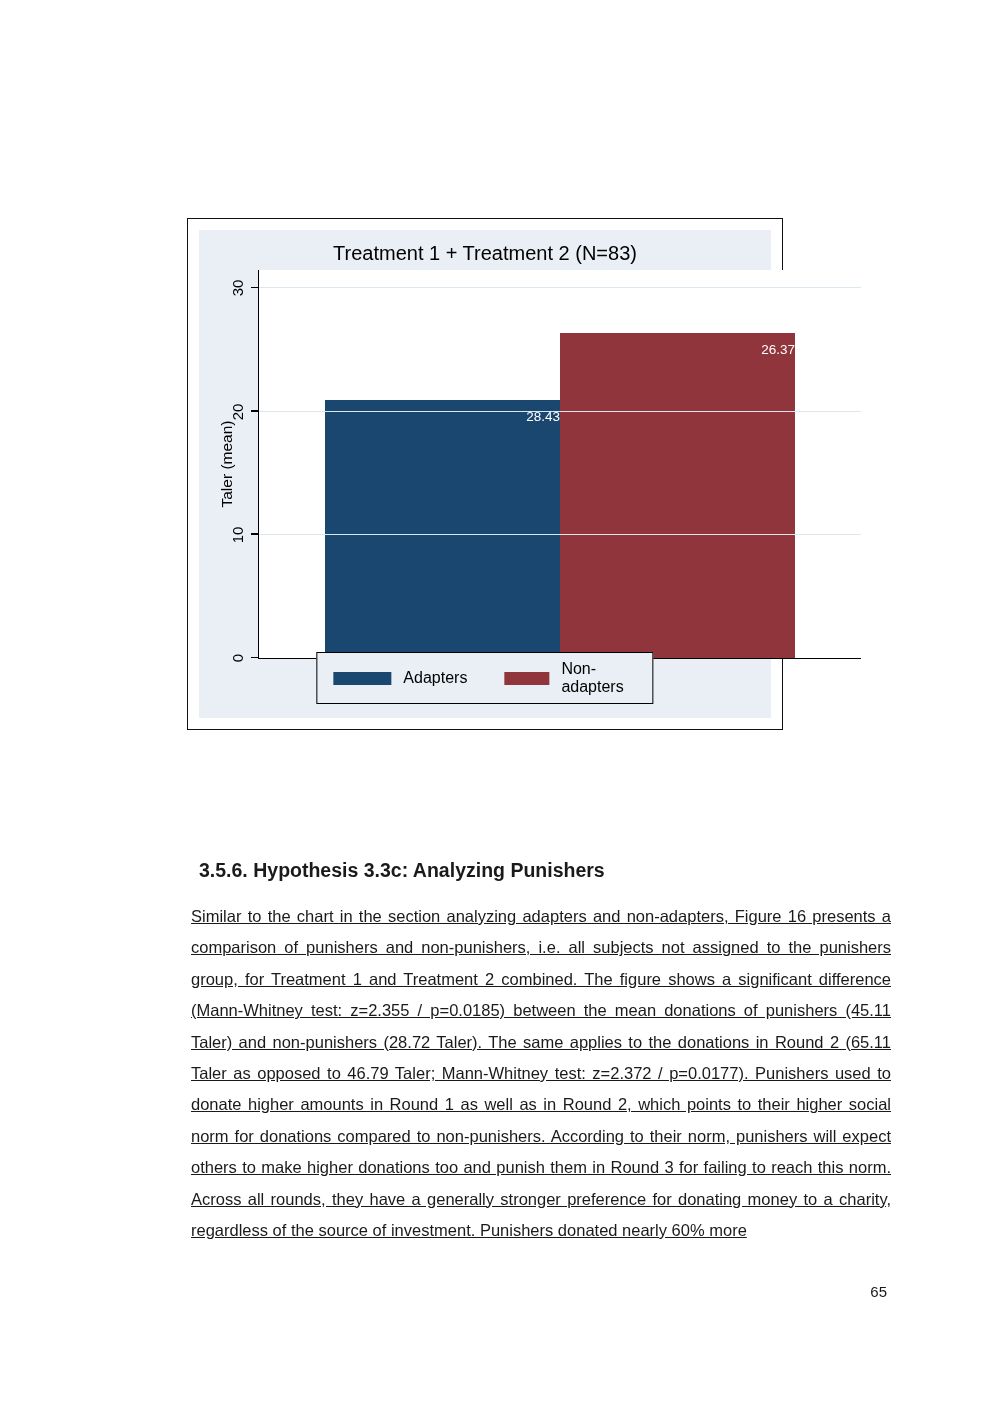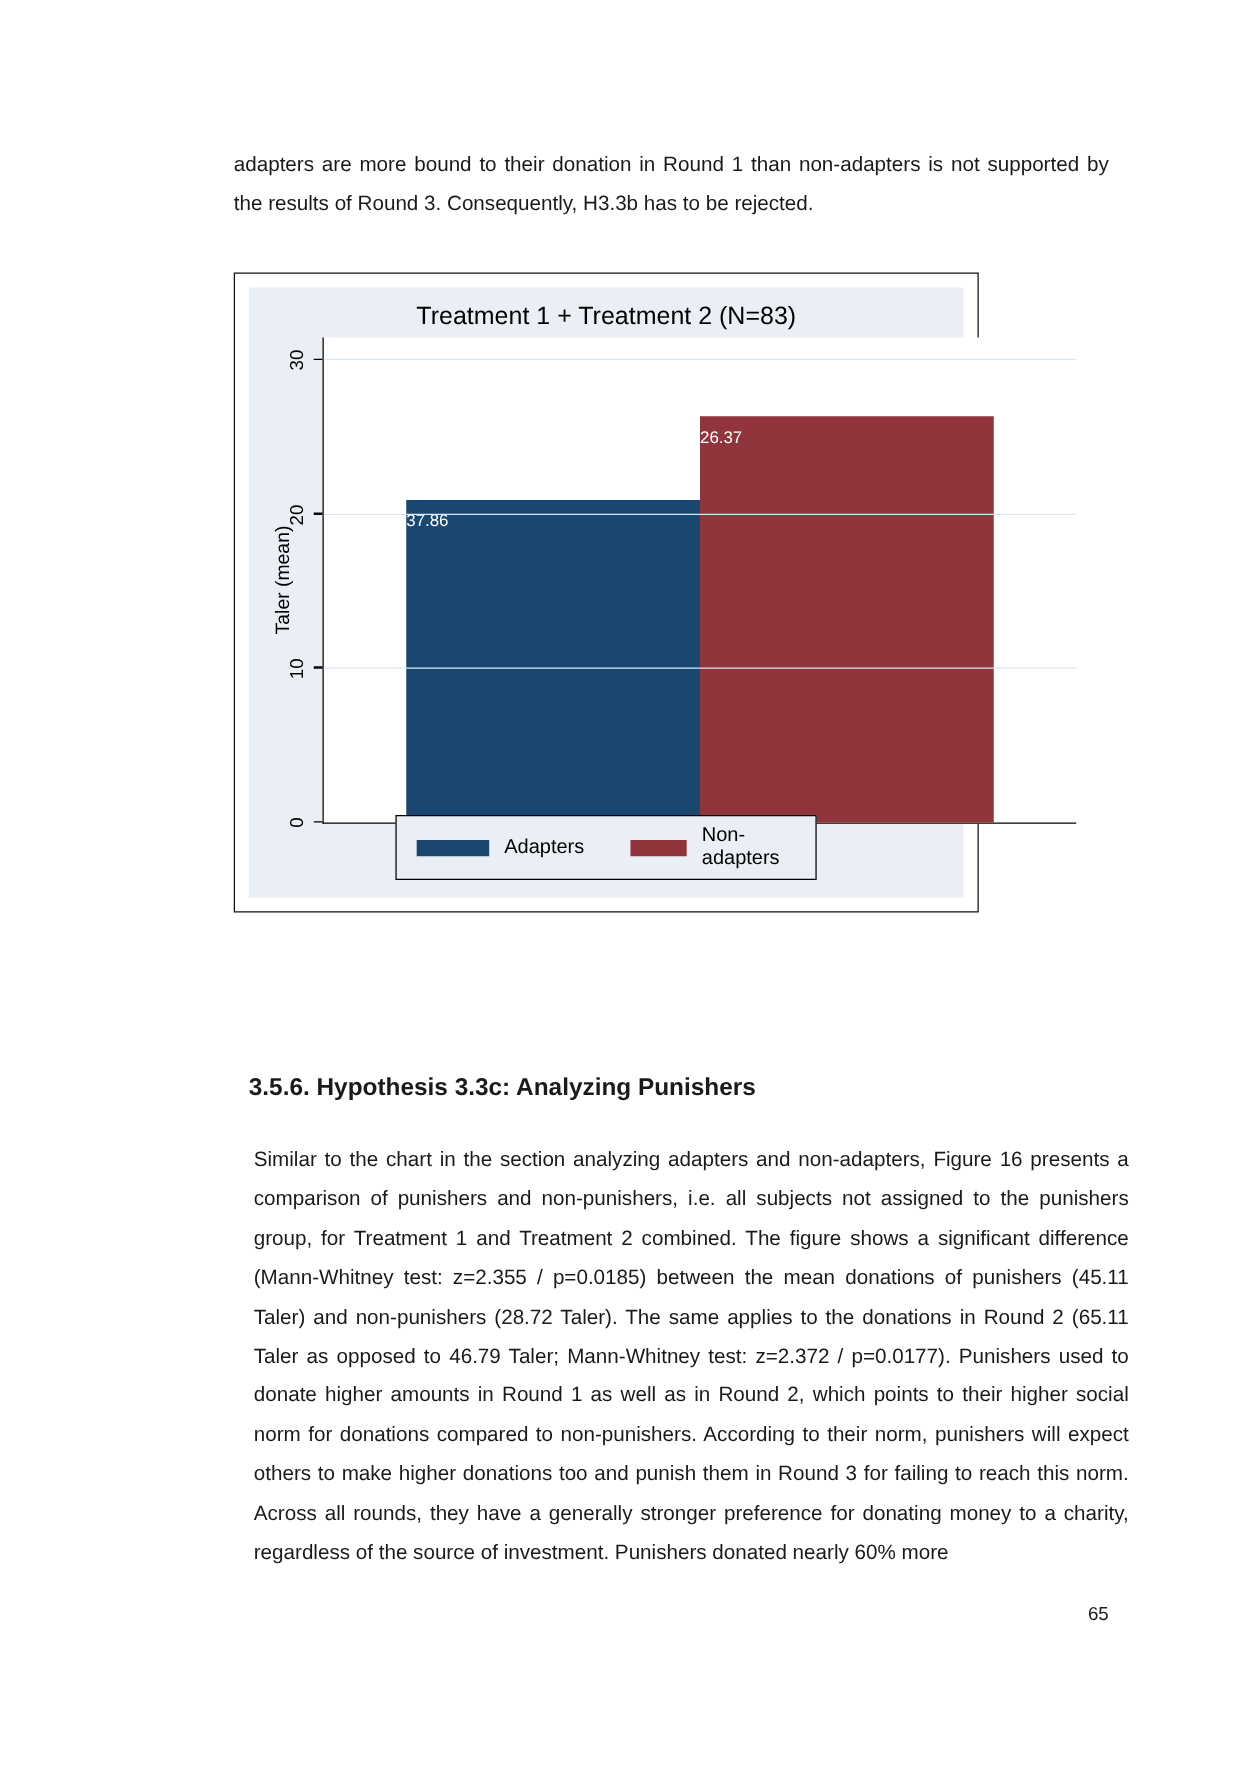--- a/index.html
+++ b/index.html
@@ -102,21 +102,21 @@
   }
   .bar {
     position: relative;
     width: 235px;
   }
   .bar-value {
     position: absolute;
     top: 9px;
     left: 0;
     width: 100%;
-    text-align: left;
+    text-align: right;
     color: #ffffff;
     font-size: 13.5px;
   }
   .legend {
     position: absolute;
     bottom: 14px;
     left: 50%;
     transform: translateX(-50%);
     display: flex;
     align-items: center;
@@ -160,48 +160,48 @@
     margin: 12px;
   }
   .body-paragraph {
     position: absolute;
     top: 897px;
     left: 187px;
     width: 700px;
     font-size: 16.5px;
     line-height: 31.4px;
     text-align: justify;
-    margin: 16px;
+    margin: 4px;
+    text-decoration: underline;
   }
   .page-number {
     position: absolute;
     top: 1283px;
     left: 187px;
     width: 700px;
     text-align: right;
     font-size: 15px;
   }
 </style>
 </head>
 <body>
 
 <div class="page">
 
-  <p class="intro-paragraph">adapters are more bound to their donation in Round 1 than non-adapters is not supported by the results of Round 3. Consequently, H3.3b has to be rejected.</p>
 
   <div class="figure-box">
     <div class="chart">
       <div class="chart-title">Treatment 1 + Treatment 2 (N=83)</div>
 
       <div class="ylabel">Taler (mean)</div>
 
       <div class="plot">
         <div class="bars">
           <div class="bar" style="height: 66.4762%; background: rgb(26, 71, 111);">
-            <span class="bar-value">37.86</span>
+            <span class="bar-value">28.43</span>
           </div>
           <div class="bar" style="height: 83.7143%; background: rgb(144, 53, 59);">
             <span class="bar-value">26.37</span>
           </div>
         </div>
       <div class="ytick-mark" style="bottom: 0%;"></div>
           <div class="ytick-label" style="bottom: 0%;">0</div>
           <div class="gridline" style="bottom: 31.746%;"></div>
           <div class="ytick-mark" style="bottom: 31.746%;"></div>
           <div class="ytick-label" style="bottom: 31.746%;">10</div>

